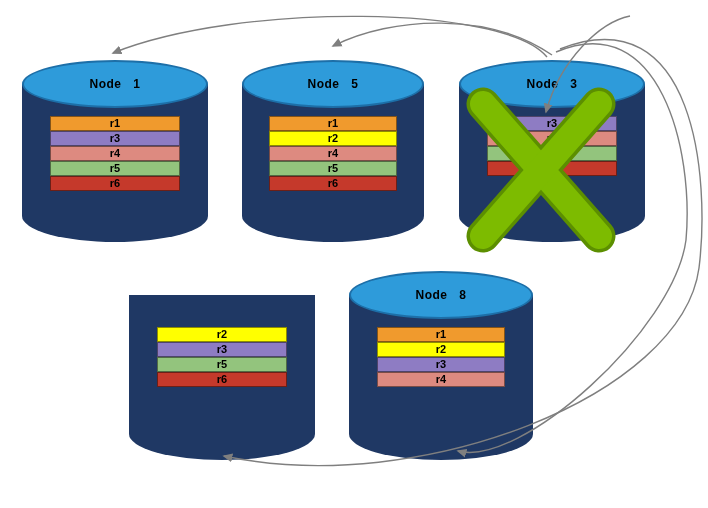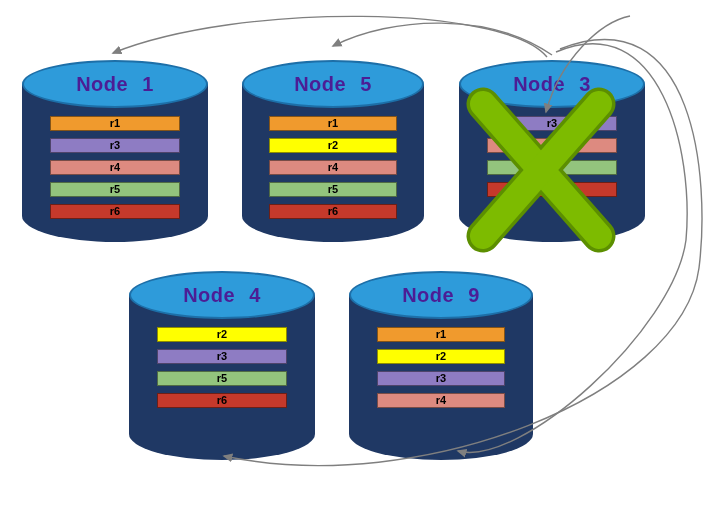--- a/index.html
+++ b/index.html
@@ -25,26 +25,26 @@
   }
   .cyl-top {
     position:absolute; left:0; right:0; top:0; height:48px;
     background:var(--ctop,#2e9bda);
     border:2px solid #1d6fa8;
     border-radius:50%;
     display:flex; align-items:center; justify-content:center;
     z-index:6;
   }
   .node-label {
-    color:#4c1d95; font-weight:bold; font-size:20px;
+    color:#000000; font-weight:bold; font-size:12px;
     letter-spacing:0.5px; word-spacing:8px; white-space:pre;
   }
   .bars {
     position:absolute; left:0; right:0; top:56px;
-    display:flex; flex-direction:column; align-items:center; gap:7px;
+    display:flex; flex-direction:column; align-items:center; 
     z-index:5;
   }
   .bar {
     width:70%; height:15px;
     font-size:11px; font-weight:bold; line-height:13px; text-align:center;
     color:#000000;
     border:1px solid rgba(0,0,0,0.45);
   }
   .fail-x {
     position:absolute; left:12px; top:34px; width:140px; height:152px;
@@ -110,36 +110,33 @@
     <svg class="fail-x" viewBox="0 0 140 152" xmlns="http://www.w3.org/2000/svg">
       <line class="xo" x1="12" y1="10" x2="128" y2="142"></line>
       <line class="xo" x1="128" y1="10" x2="12" y2="142"></line>
       <line class="xm" x1="12" y1="10" x2="128" y2="142"></line>
       <line class="xm" x1="128" y1="10" x2="12" y2="142"></line>
     </svg>
   </div>
 
   <div class="node pos-node4">
     <div class="cyl-body"></div>
-    <div class="cyl-top">
-      <span class="node-label">Node 4</span>
-    </div>
     <div class="bars">
           <div class="bar" style="background: rgb(255, 255, 0);">r2</div>
           <div class="bar" style="background: rgb(142, 124, 195);">r3</div>
           <div class="bar" style="background: rgb(147, 196, 125);">r5</div>
           <div class="bar" style="background: rgb(197, 57, 43);">r6</div>
         </div>
 
   </div>
 
   <div class="node pos-node5">
     <div class="cyl-body"></div>
     <div class="cyl-top">
-      <span class="node-label">Node 9</span>
+      <span class="node-label">Node 8</span>
     </div>
     <div class="bars">
           <div class="bar" style="background: rgb(240, 154, 45);">r1</div>
           <div class="bar" style="background: rgb(255, 255, 0);">r2</div>
           <div class="bar" style="background: rgb(142, 124, 195);">r3</div>
           <div class="bar" style="background: rgb(221, 138, 128);">r4</div>
         </div>
 
   </div>
 </div>

